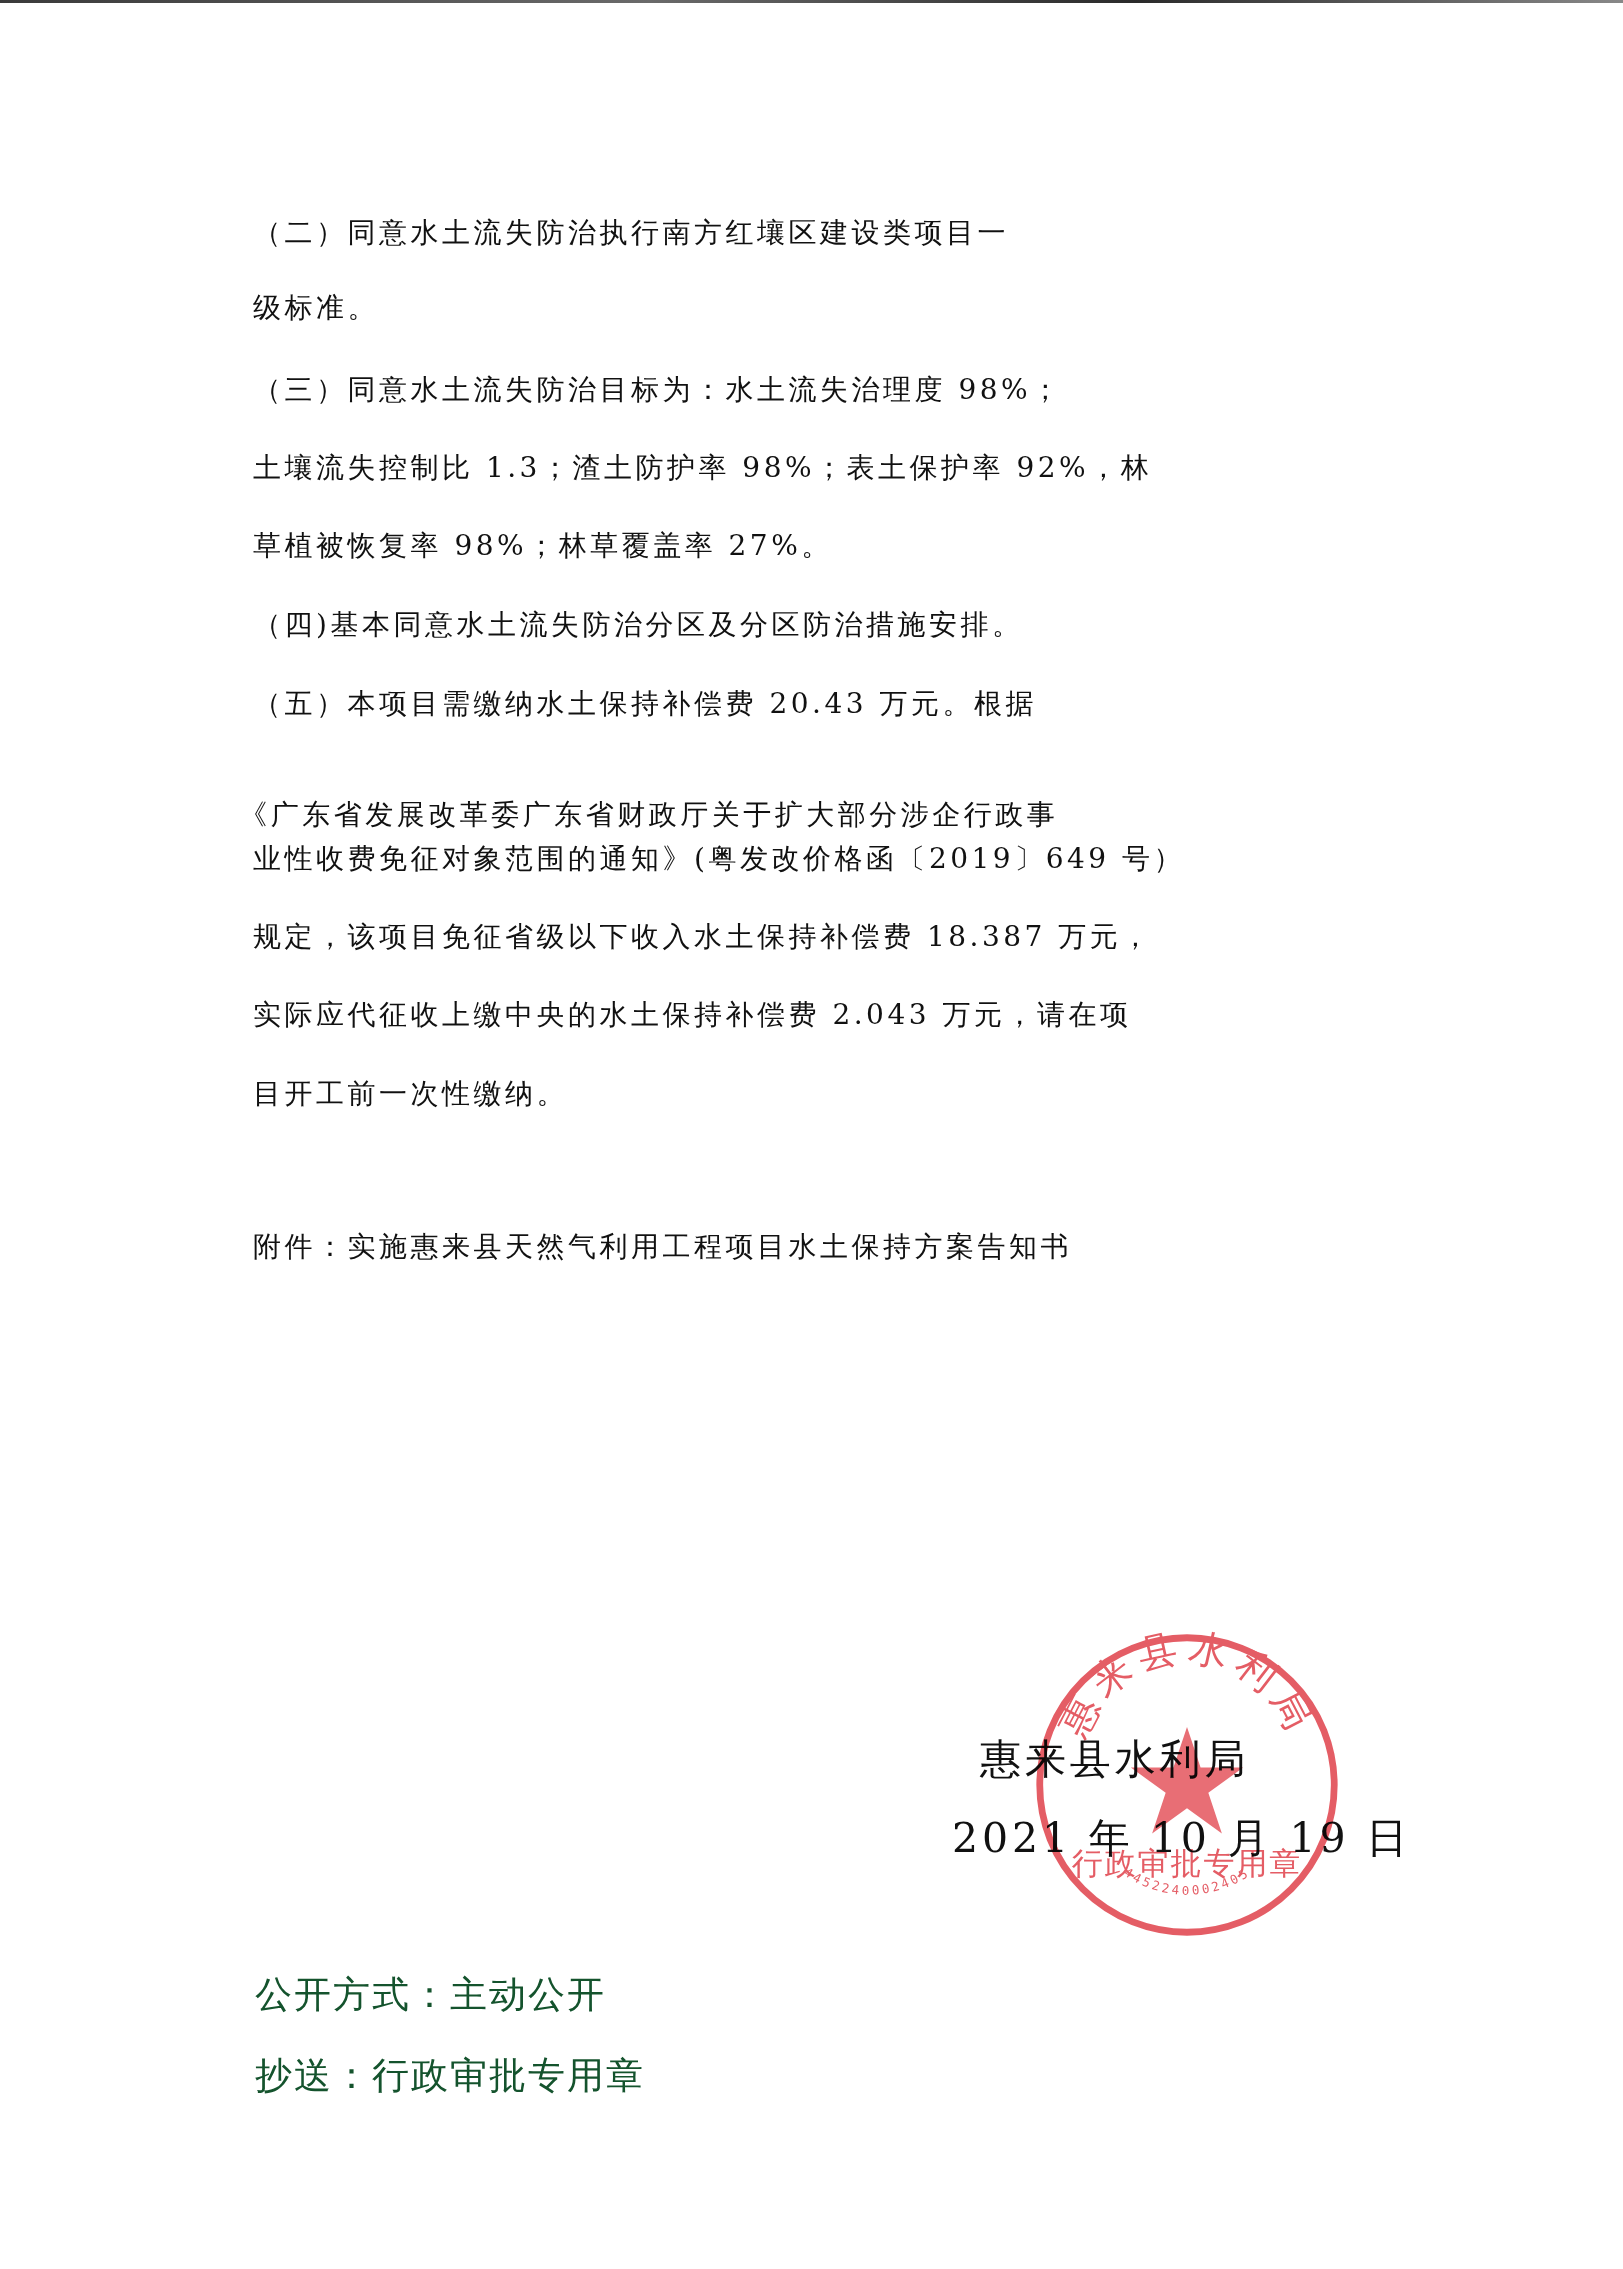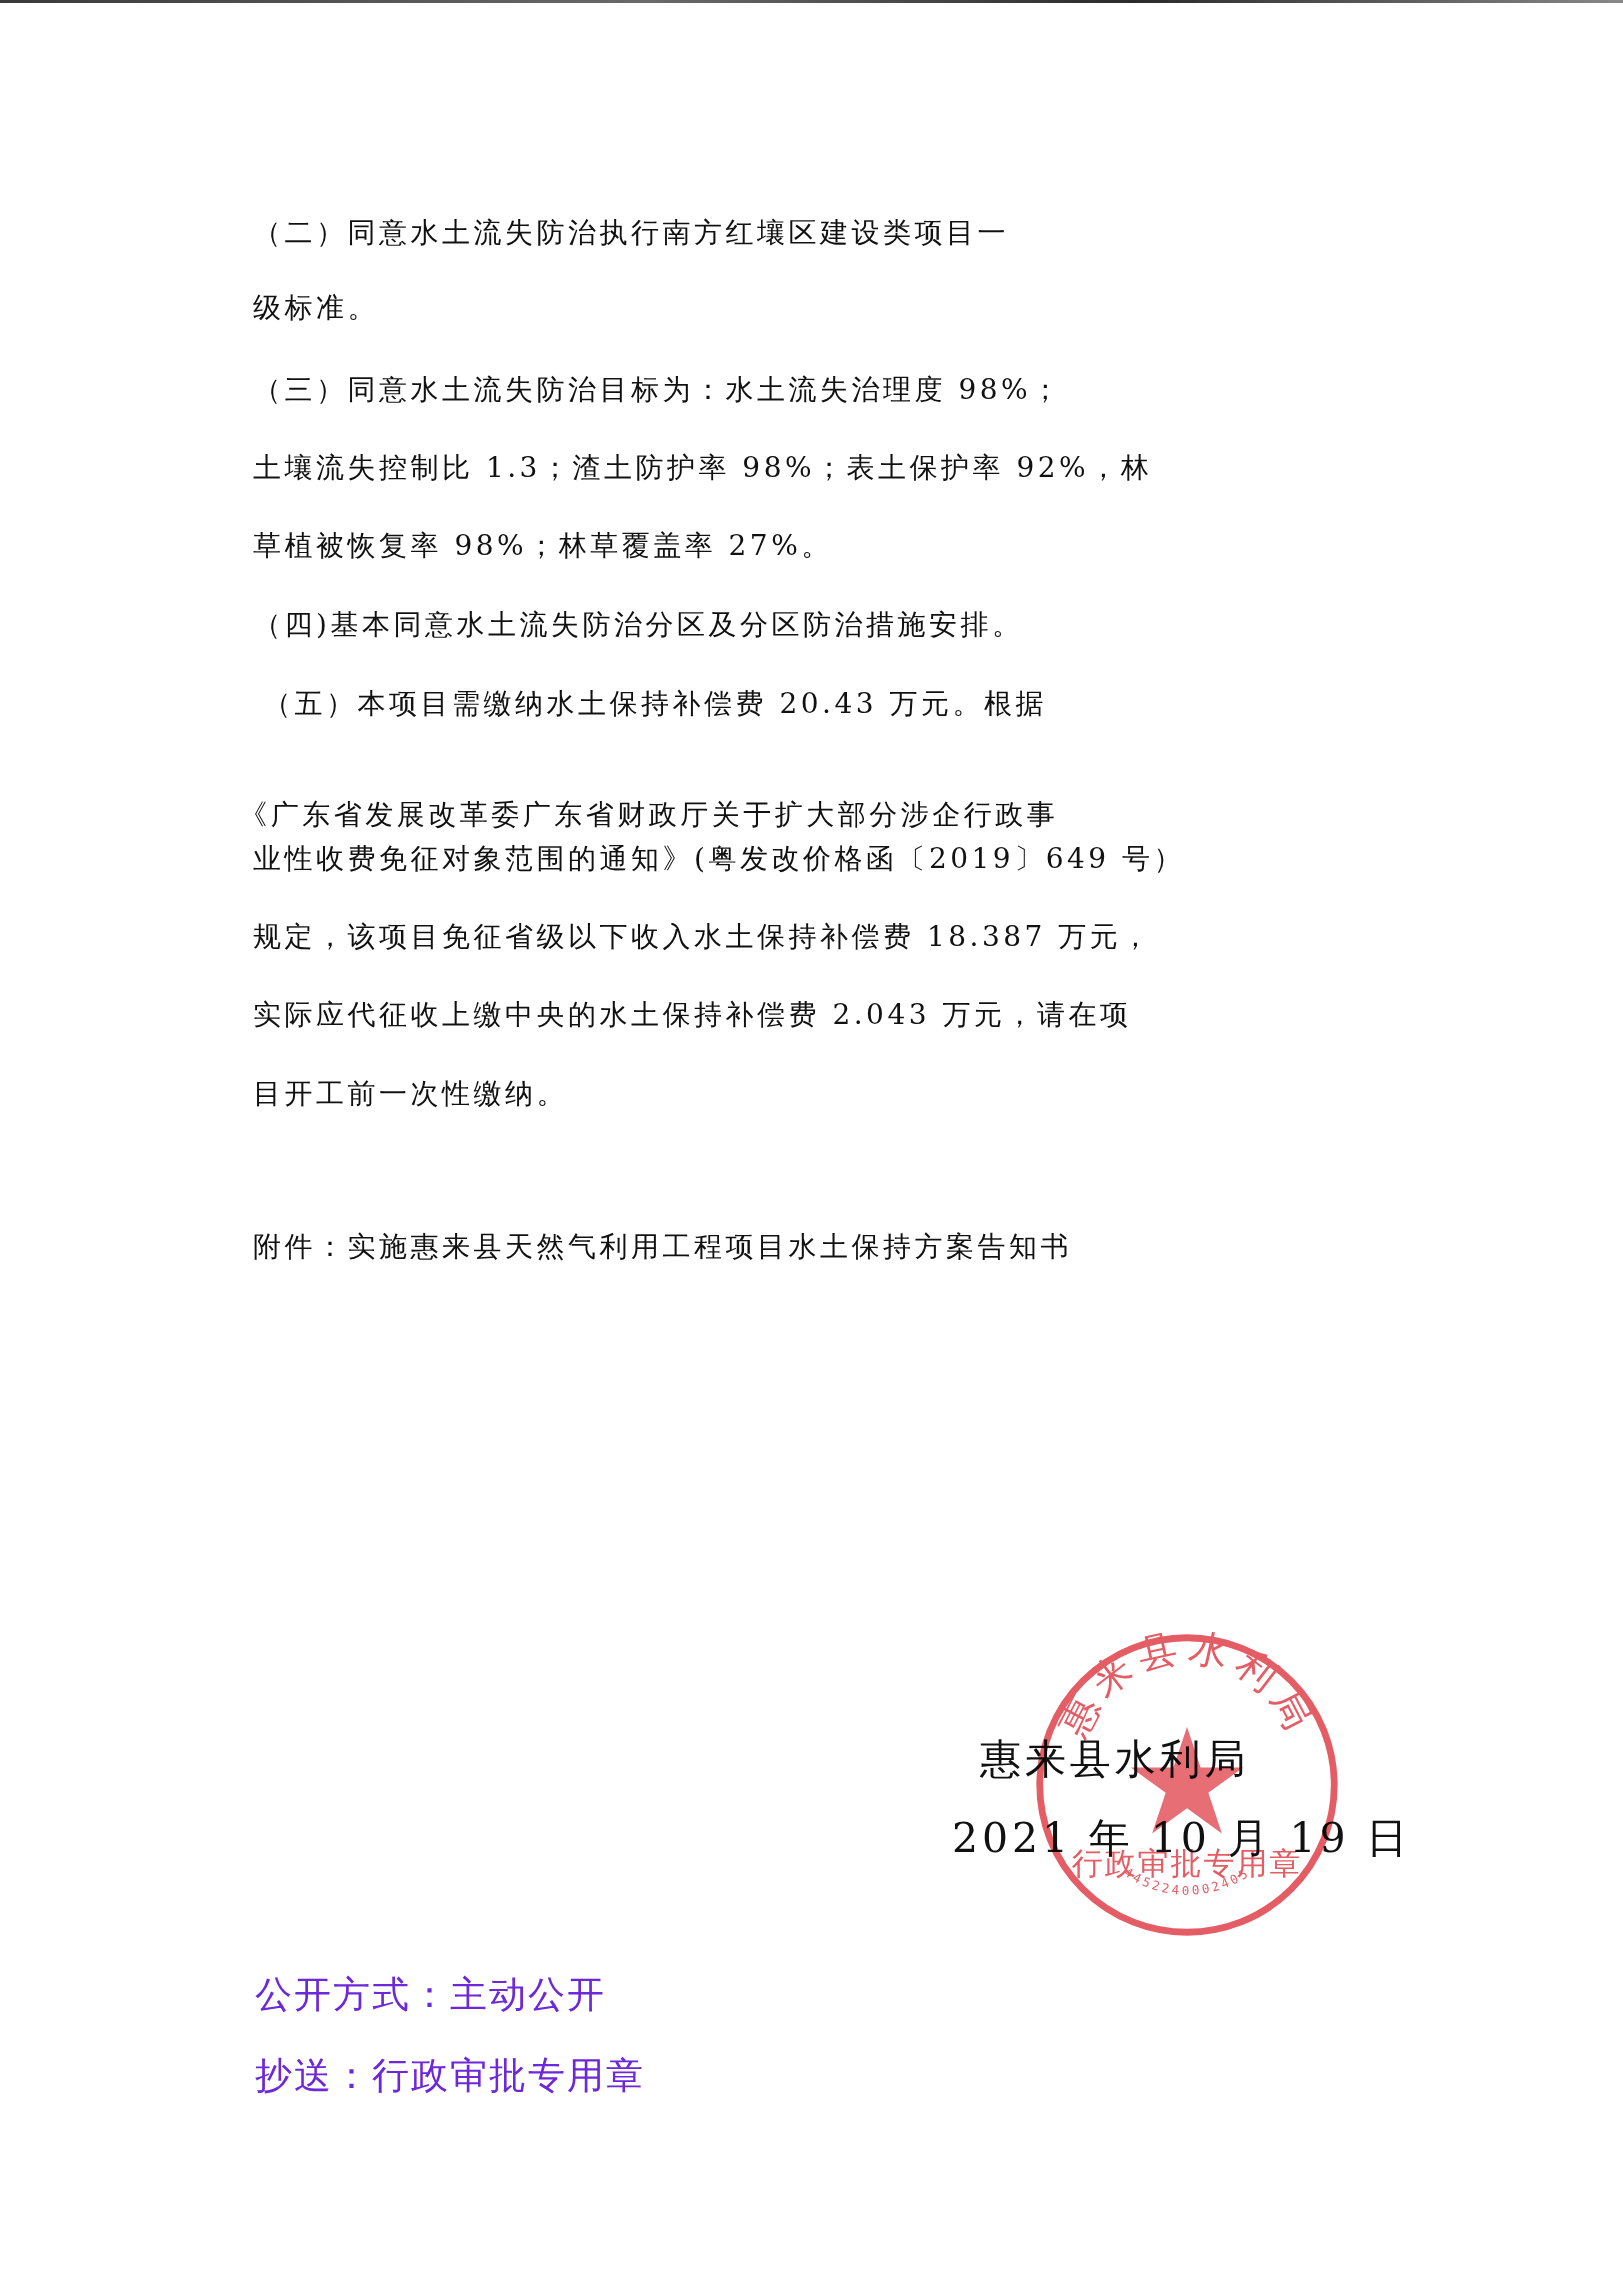--- a/index.html
+++ b/index.html
@@ -8,39 +8,39 @@
     background: linear-gradient(90deg, #3a3a3a, #6a6a6a 40%, #2a2a2a 70%, #888 100%); }
   .page { position: absolute; left: 253px; top: 0; width: 1128px;
     font-family: "DejaVu Serif", "Liberation Serif", serif; color: #111; }
   .line { position: absolute; left: 0; white-space: nowrap; font-size: 28px;
     letter-spacing: 3.5px; line-height: 1; }
   .sign { position: absolute; font-family: "DejaVu Serif", "Liberation Serif", serif;
     font-size: 41px; color: #111; white-space: nowrap; z-index: 2; letter-spacing: 3.9px; }
   .seal { position: absolute; left: 1032px; top: 1630px; width: 310px; height: 310px; z-index: 3;
     mix-blend-mode: multiply; opacity: 0.85; }
   .footer { position: absolute; font-family: "DejaVu Sans", "Liberation Sans", sans-serif;
-    font-size: 37px; color: #6d28d9; white-space: nowrap; letter-spacing: 2px; }
+    font-size: 37px; color: #14532d; white-space: nowrap; letter-spacing: 2px; }
 </style>
 </head>
 <body>
 
 <div class="top-edge"></div>
 
 <div class="page">
 
   <div class="line" style="top:219px; left:0;">（二）同意水土流失防治执行南方红壤区建设类项目一</div>
   <div class="line" style="top:296px;font-family:Liberation Mono, monospace;">级标准。</div>
 
   <div class="line" style="top:376px; left:0;">（三）同意水土流失防治目标为：水土流失治理度 98%；</div>
   <div class="line" style="top:454px;">土壤流失控制比 1.3；渣土防护率 98%；表土保护率 92%，林</div>
   <div class="line" style="top:532px;">草植被恢复率 98%；林草覆盖率 27%。</div>
 
   <div class="line" style="top:611px; left:0;">（四)基本同意水土流失防治分区及分区防治措施安排。</div>
 
-  <div class="line" style="top:690px; left:10px;">（五）本项目需缴纳水土保持补偿费 20.43 万元。根据</div>
+  <div class="line" style="top:690px; left:0;">（五）本项目需缴纳水土保持补偿费 20.43 万元。根据</div>
   <div class="line" style="top:801px; left:-13.8px;">《广东省发展改革委广东省财政厅关于扩大部分涉企行政事</div>
   <div class="line" style="top:845px;">业性收费免征对象范围的通知》(粤发改价格函〔2019〕649 号）</div>
   <div class="line" style="top:923px;">规定，该项目免征省级以下收入水土保持补偿费 18.387 万元，</div>
   <div class="line" style="top:1001px;">实际应代征收上缴中央的水土保持补偿费 2.043 万元，请在项</div>
   <div class="line" style="top:1080px;">目开工前一次性缴纳。</div>
 
   <div class="line" style="top:1233px;">附件：实施惠来县天然气利用工程项目水土保持方案告知书</div>
 </div>
 
 <div class="sign" style="left:980px; top:1732px;">惠来县水利局</div>

